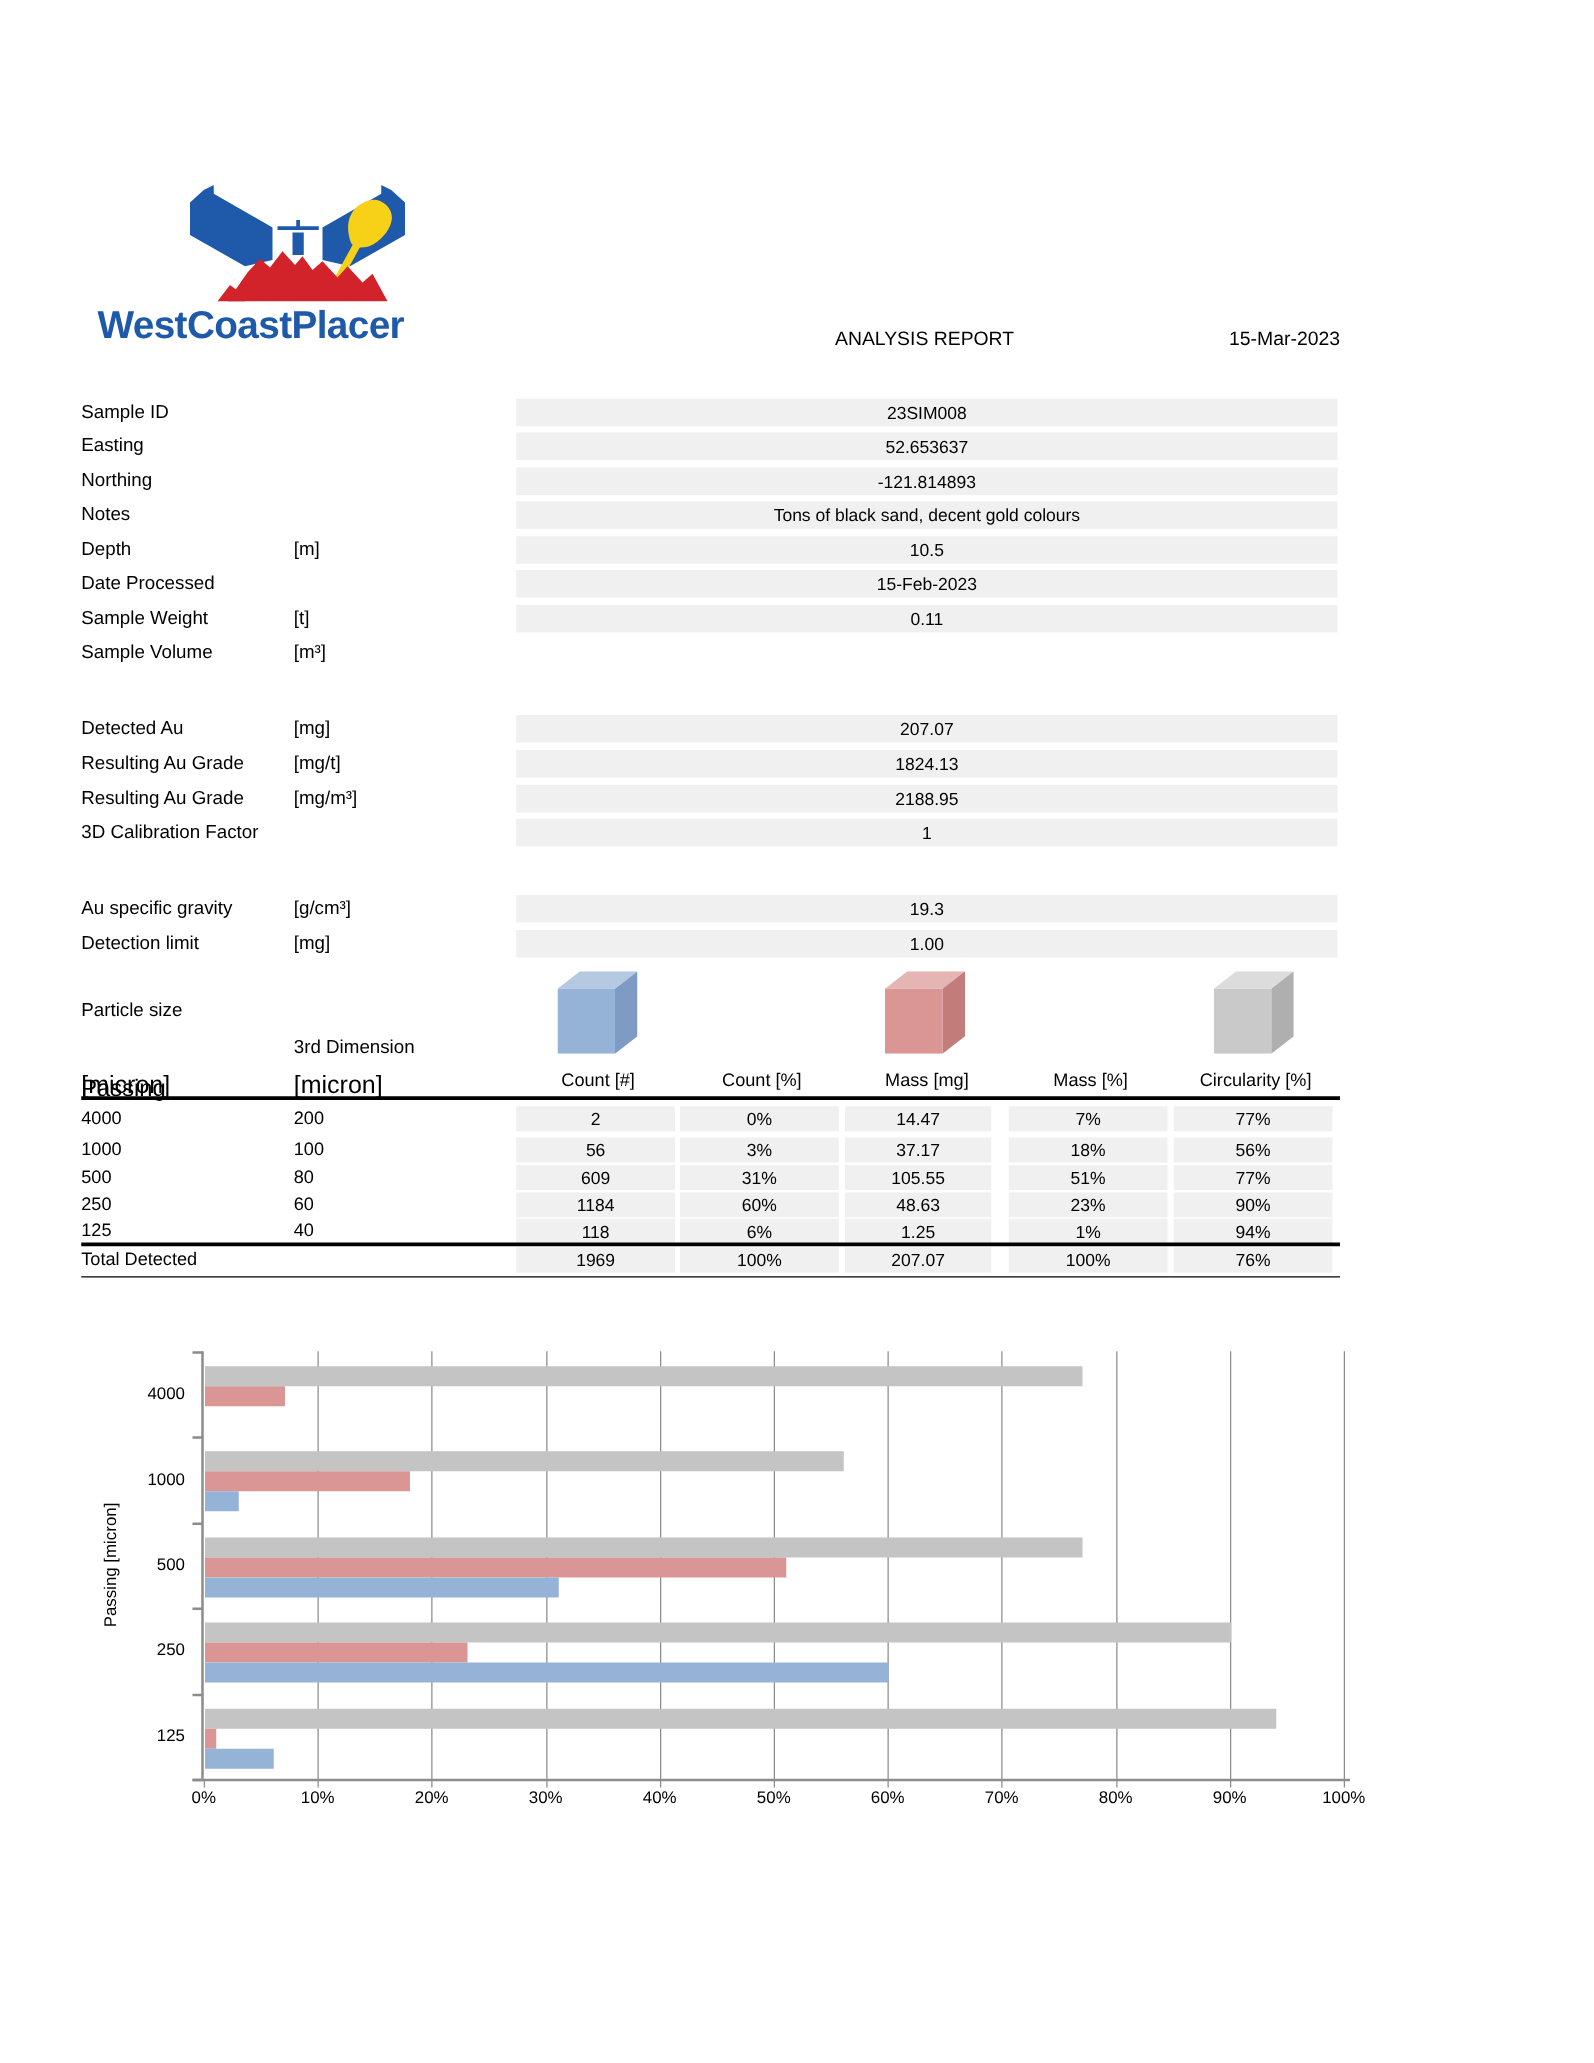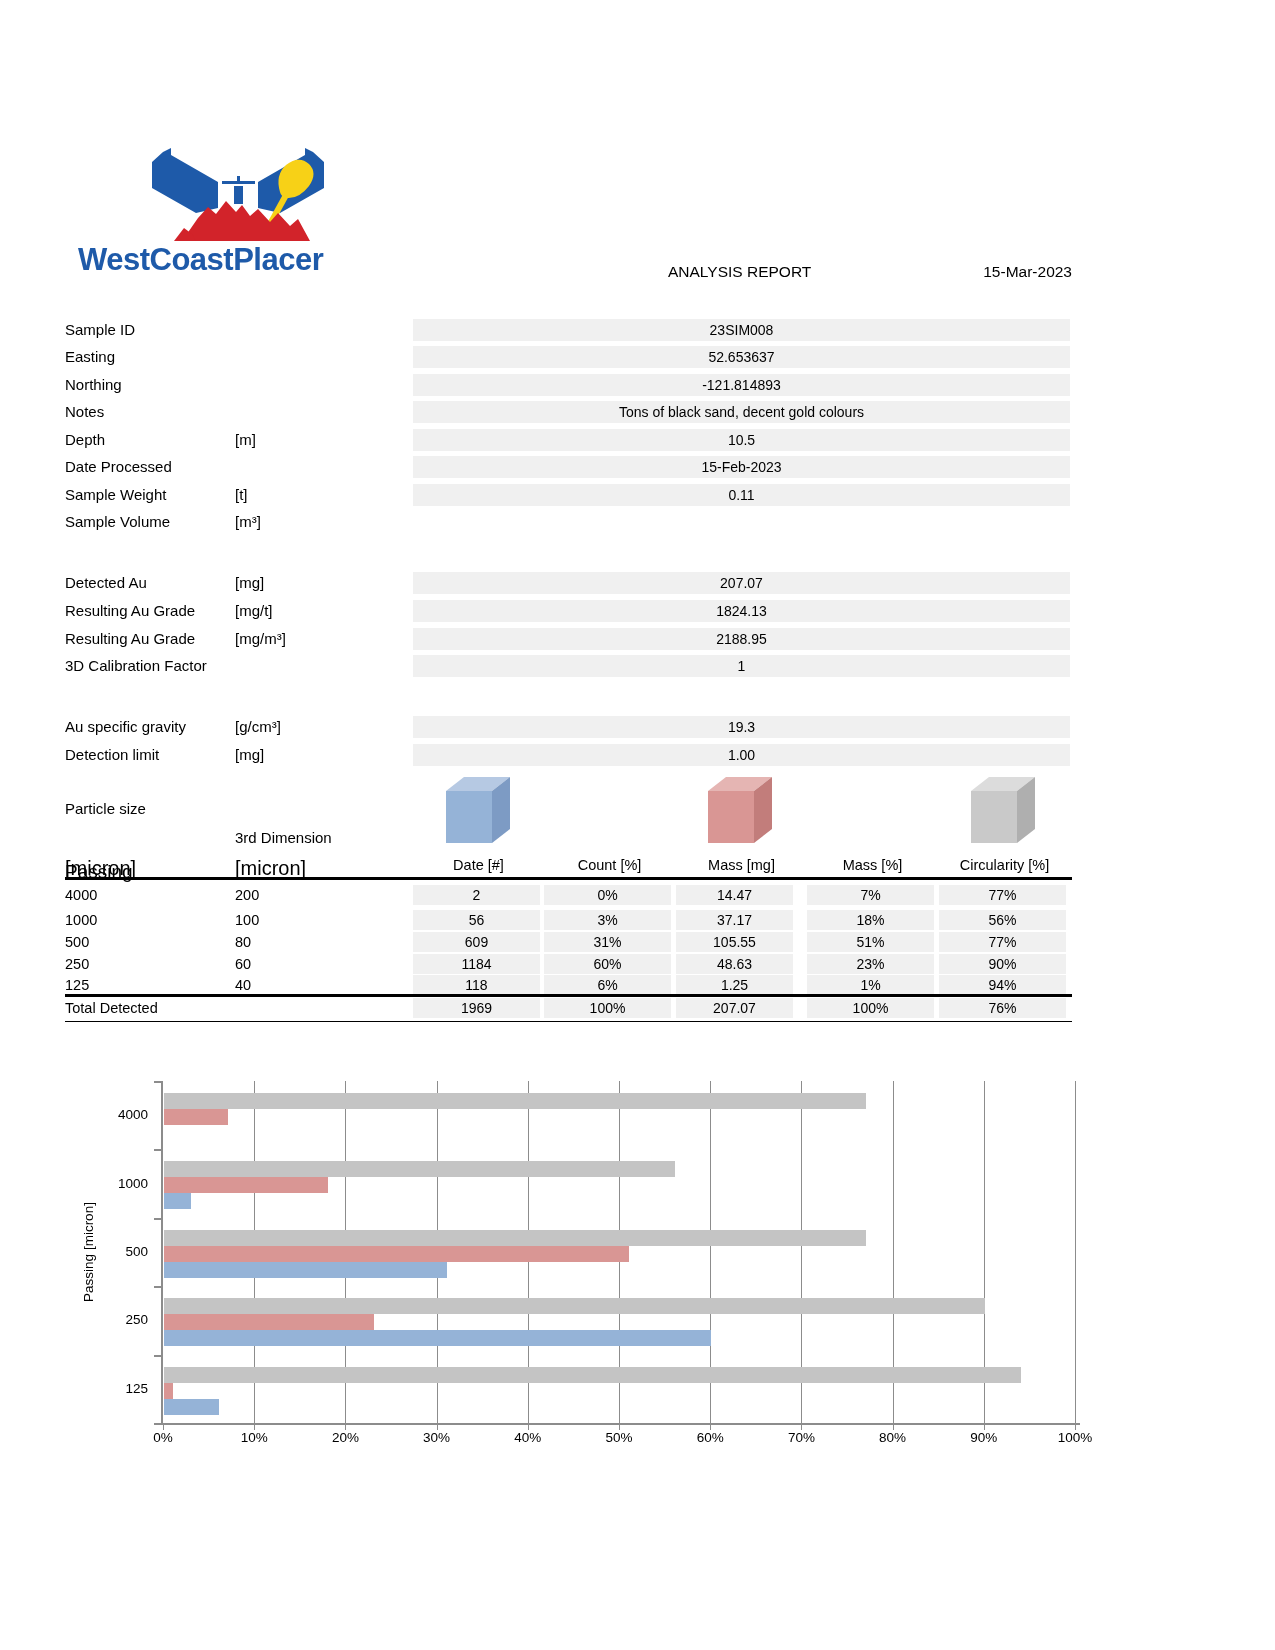--- a/index.html
+++ b/index.html
@@ -147,21 +147,21 @@
 <svg class="cube" style="left:971px" width="64" height="66" viewBox="0 0 64 66">
   <polygon points="0,14 18,0 64,0 46,14" fill="#DCDCDC"></polygon>
   <polygon points="46,14 64,0 64,52 46,66" fill="#AFAFAF"></polygon>
   <polygon points="0,14 46,14 46,66 0,66" fill="#C9C9C9"></polygon>
 </svg>
 
 <div class="th-line1-pass">Passing</div>
 <div class="th-line1-dim">3rd Dimension</div>
 <div class="th-line2" style="left:65px">[micron]</div>
 <div class="th-line2" style="left:235px">[micron]</div>
-<div class="thead-cell hc0">Date [#]</div>
+<div class="thead-cell hc0">Count [#]</div>
 <div class="thead-cell hc1">Count [%]</div>
 <div class="thead-cell hc2">Mass [mg]</div>
 <div class="thead-cell hc3">Mass [%]</div>
 <div class="thead-cell hc4">Circularity [%]</div>
 <div class="rule" style="top:877px;height:3px"></div>
 
 <div class="trow" style="top:885px">
   <span class="tpass">4000</span>
   <span class="tdim">200</span>
   <div class="tcell c0">2</div>

